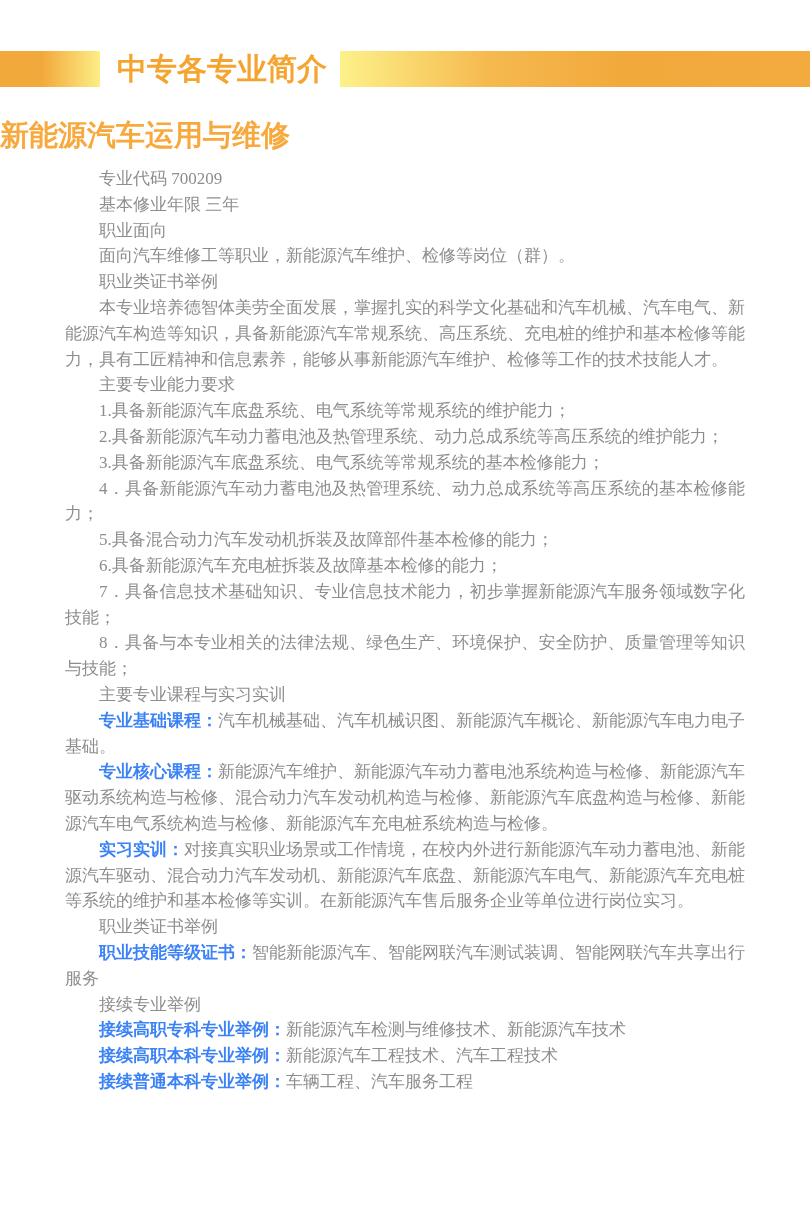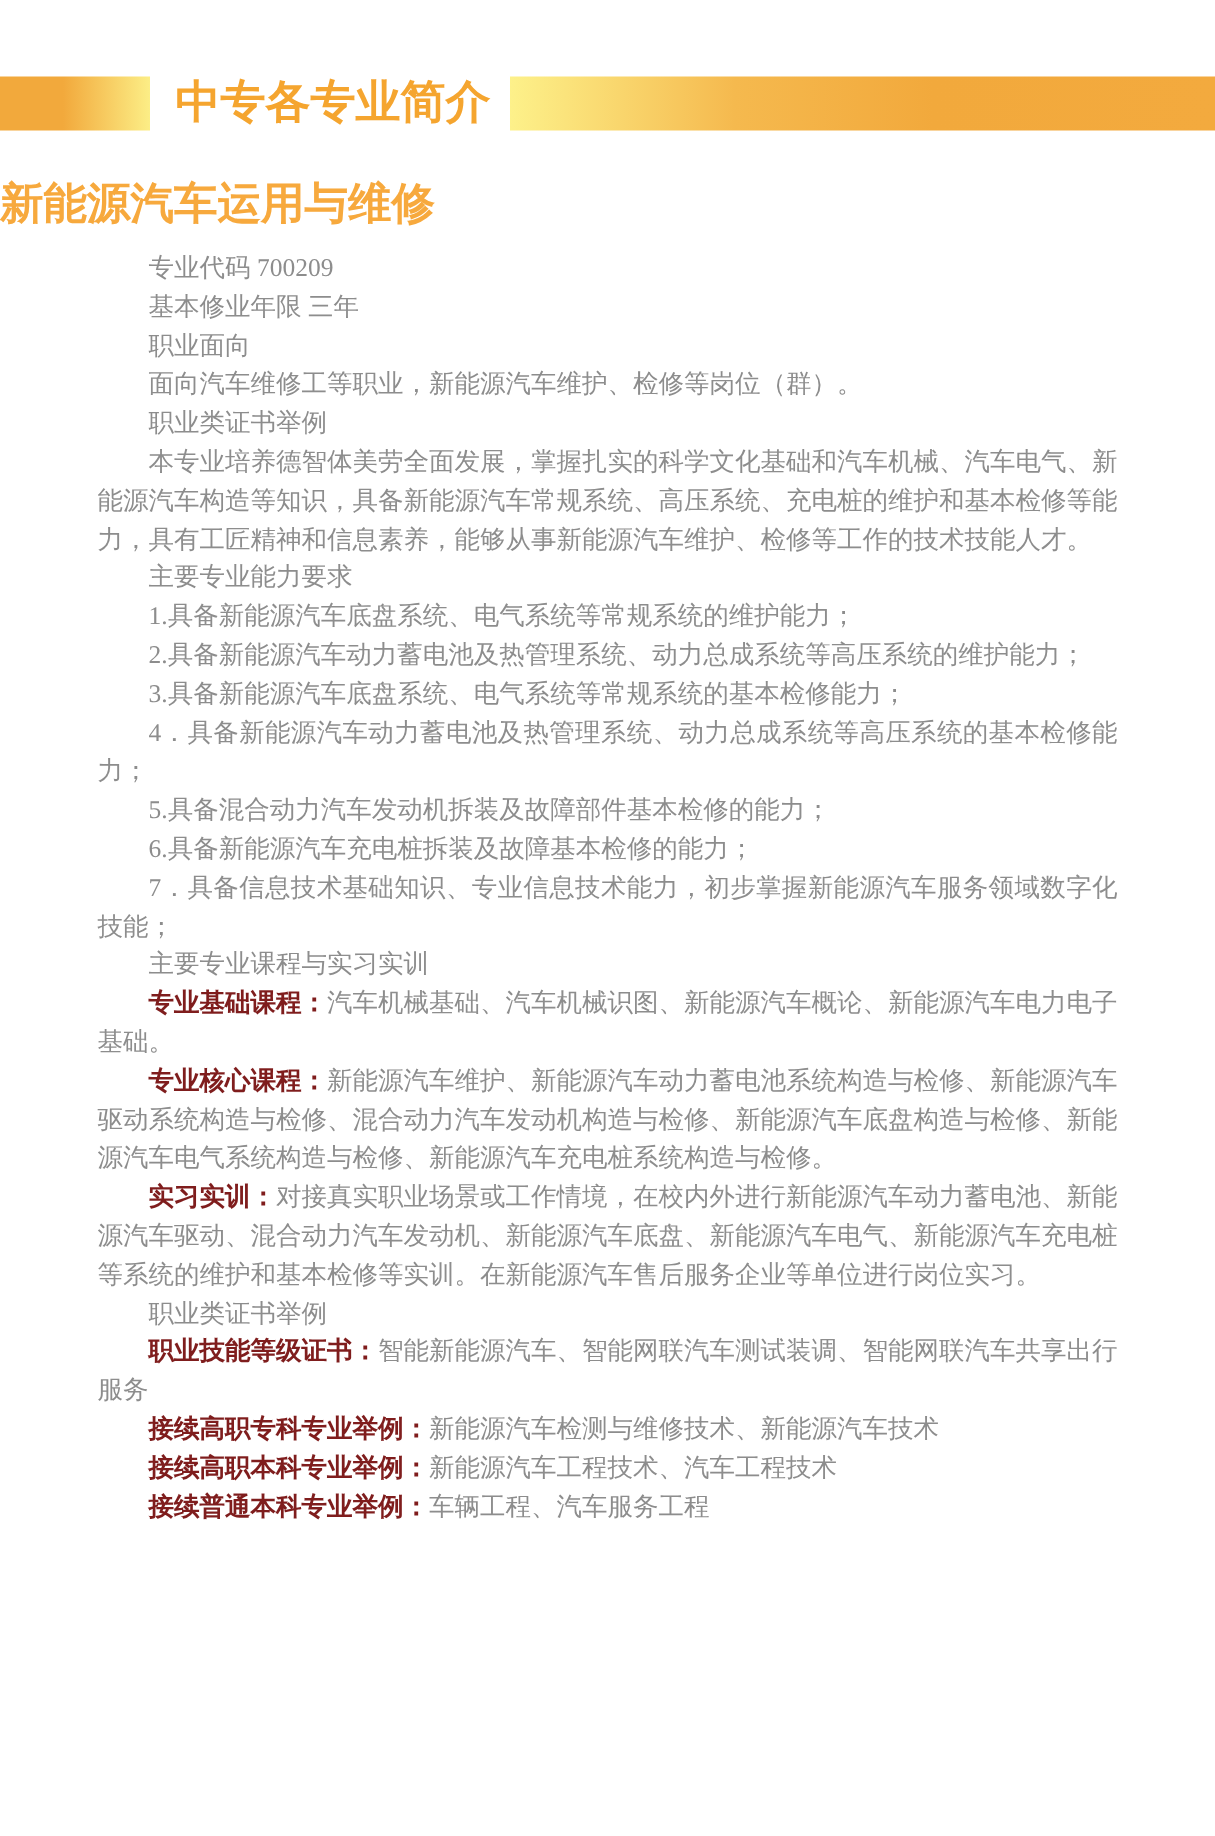--- a/index.html
+++ b/index.html
@@ -32,21 +32,21 @@
     margin: 0; 
     font-size: 29px; font-weight: bold; color: #F7A93D;
   }
   
   .content {
     position: absolute; top: 166px; left: 65px; width: 680px;
     font-size: 17px; line-height: 25.8px; color: #8D8D8D;
     text-align: justify;
   }
   .para { margin: 0; text-indent: 2em; font-family: Liberation Serif, serif; }
-  .label { color: #7f1d1d; font-weight: bold; }
+  .label { color: #3b82f6; font-weight: bold; }
 </style>
 </head>
 <body>
 
 <div class="page">
 
   <header class="banner">
     <div class="banner-bar-left"></div>
     <h1 class="banner-title">中专各专业简介</h1>
     <div class="banner-bar-right"></div>
@@ -62,24 +62,26 @@
       <p class="para"><span>职业类证书举例</span></p>
       <p class="para"><span>本专业培养德智体美劳全面发展，掌握扎实的科学文化基础和汽车机械、汽车电气、新能源汽车构造等知识，具备新能源汽车常规系统、高压系统、充电桩的维护和基本检修等能力，具有工匠精神和信息素养，能够从事新能源汽车维护、检修等工作的技术技能人才。</span></p>
       <p class="para"><span>主要专业能力要求</span></p>
       <p class="para"><span>1.具备新能源汽车底盘系统、电气系统等常规系统的维护能力；</span></p>
       <p class="para"><span>2.具备新能源汽车动力蓄电池及热管理系统、动力总成系统等高压系统的维护能力；</span></p>
       <p class="para"><span>3.具备新能源汽车底盘系统、电气系统等常规系统的基本检修能力；</span></p>
       <p class="para"><span>4．具备新能源汽车动力蓄电池及热管理系统、动力总成系统等高压系统的基本检修能力；</span></p>
       <p class="para"><span>5.具备混合动力汽车发动机拆装及故障部件基本检修的能力；</span></p>
       <p class="para"><span>6.具备新能源汽车充电桩拆装及故障基本检修的能力；</span></p>
       <p class="para"><span>7．具备信息技术基础知识、专业信息技术能力，初步掌握新能源汽车服务领域数字化技能；</span></p>
+      <p class="para"><span>8．具备与本专业相关的法律法规、绿色生产、环境保护、安全防护、质量管理等知识与技能；</span></p>
       <p class="para"><span>主要专业课程与实习实训</span></p>
       <p class="para"><span class="label">专业基础课程：</span><span>汽车机械基础、汽车机械识图、新能源汽车概论、新能源汽车电力电子基础。</span></p>
       <p class="para"><span class="label">专业核心课程：</span><span>新能源汽车维护、新能源汽车动力蓄电池系统构造与检修、新能源汽车驱动系统构造与检修、混合动力汽车发动机构造与检修、新能源汽车底盘构造与检修、新能源汽车电气系统构造与检修、新能源汽车充电桩系统构造与检修。</span></p>
       <p class="para"><span class="label">实习实训：</span><span>对接真实职业场景或工作情境，在校内外进行新能源汽车动力蓄电池、新能源汽车驱动、混合动力汽车发动机、新能源汽车底盘、新能源汽车电气、新能源汽车充电桩等系统的维护和基本检修等实训。在新能源汽车售后服务企业等单位进行岗位实习。</span></p>
       <p class="para"><span>职业类证书举例</span></p>
       <p class="para"><span class="label">职业技能等级证书：</span><span>智能新能源汽车、智能网联汽车测试装调、智能网联汽车共享出行服务</span></p>
+      <p class="para"><span>接续专业举例</span></p>
       <p class="para"><span class="label">接续高职专科专业举例：</span><span>新能源汽车检测与维修技术、新能源汽车技术</span></p>
       <p class="para"><span class="label">接续高职本科专业举例：</span><span>新能源汽车工程技术、汽车工程技术</span></p>
       <p class="para"><span class="label">接续普通本科专业举例：</span><span>车辆工程、汽车服务工程</span></p>
     </main>
 
 </div>
 
 </body></html>

